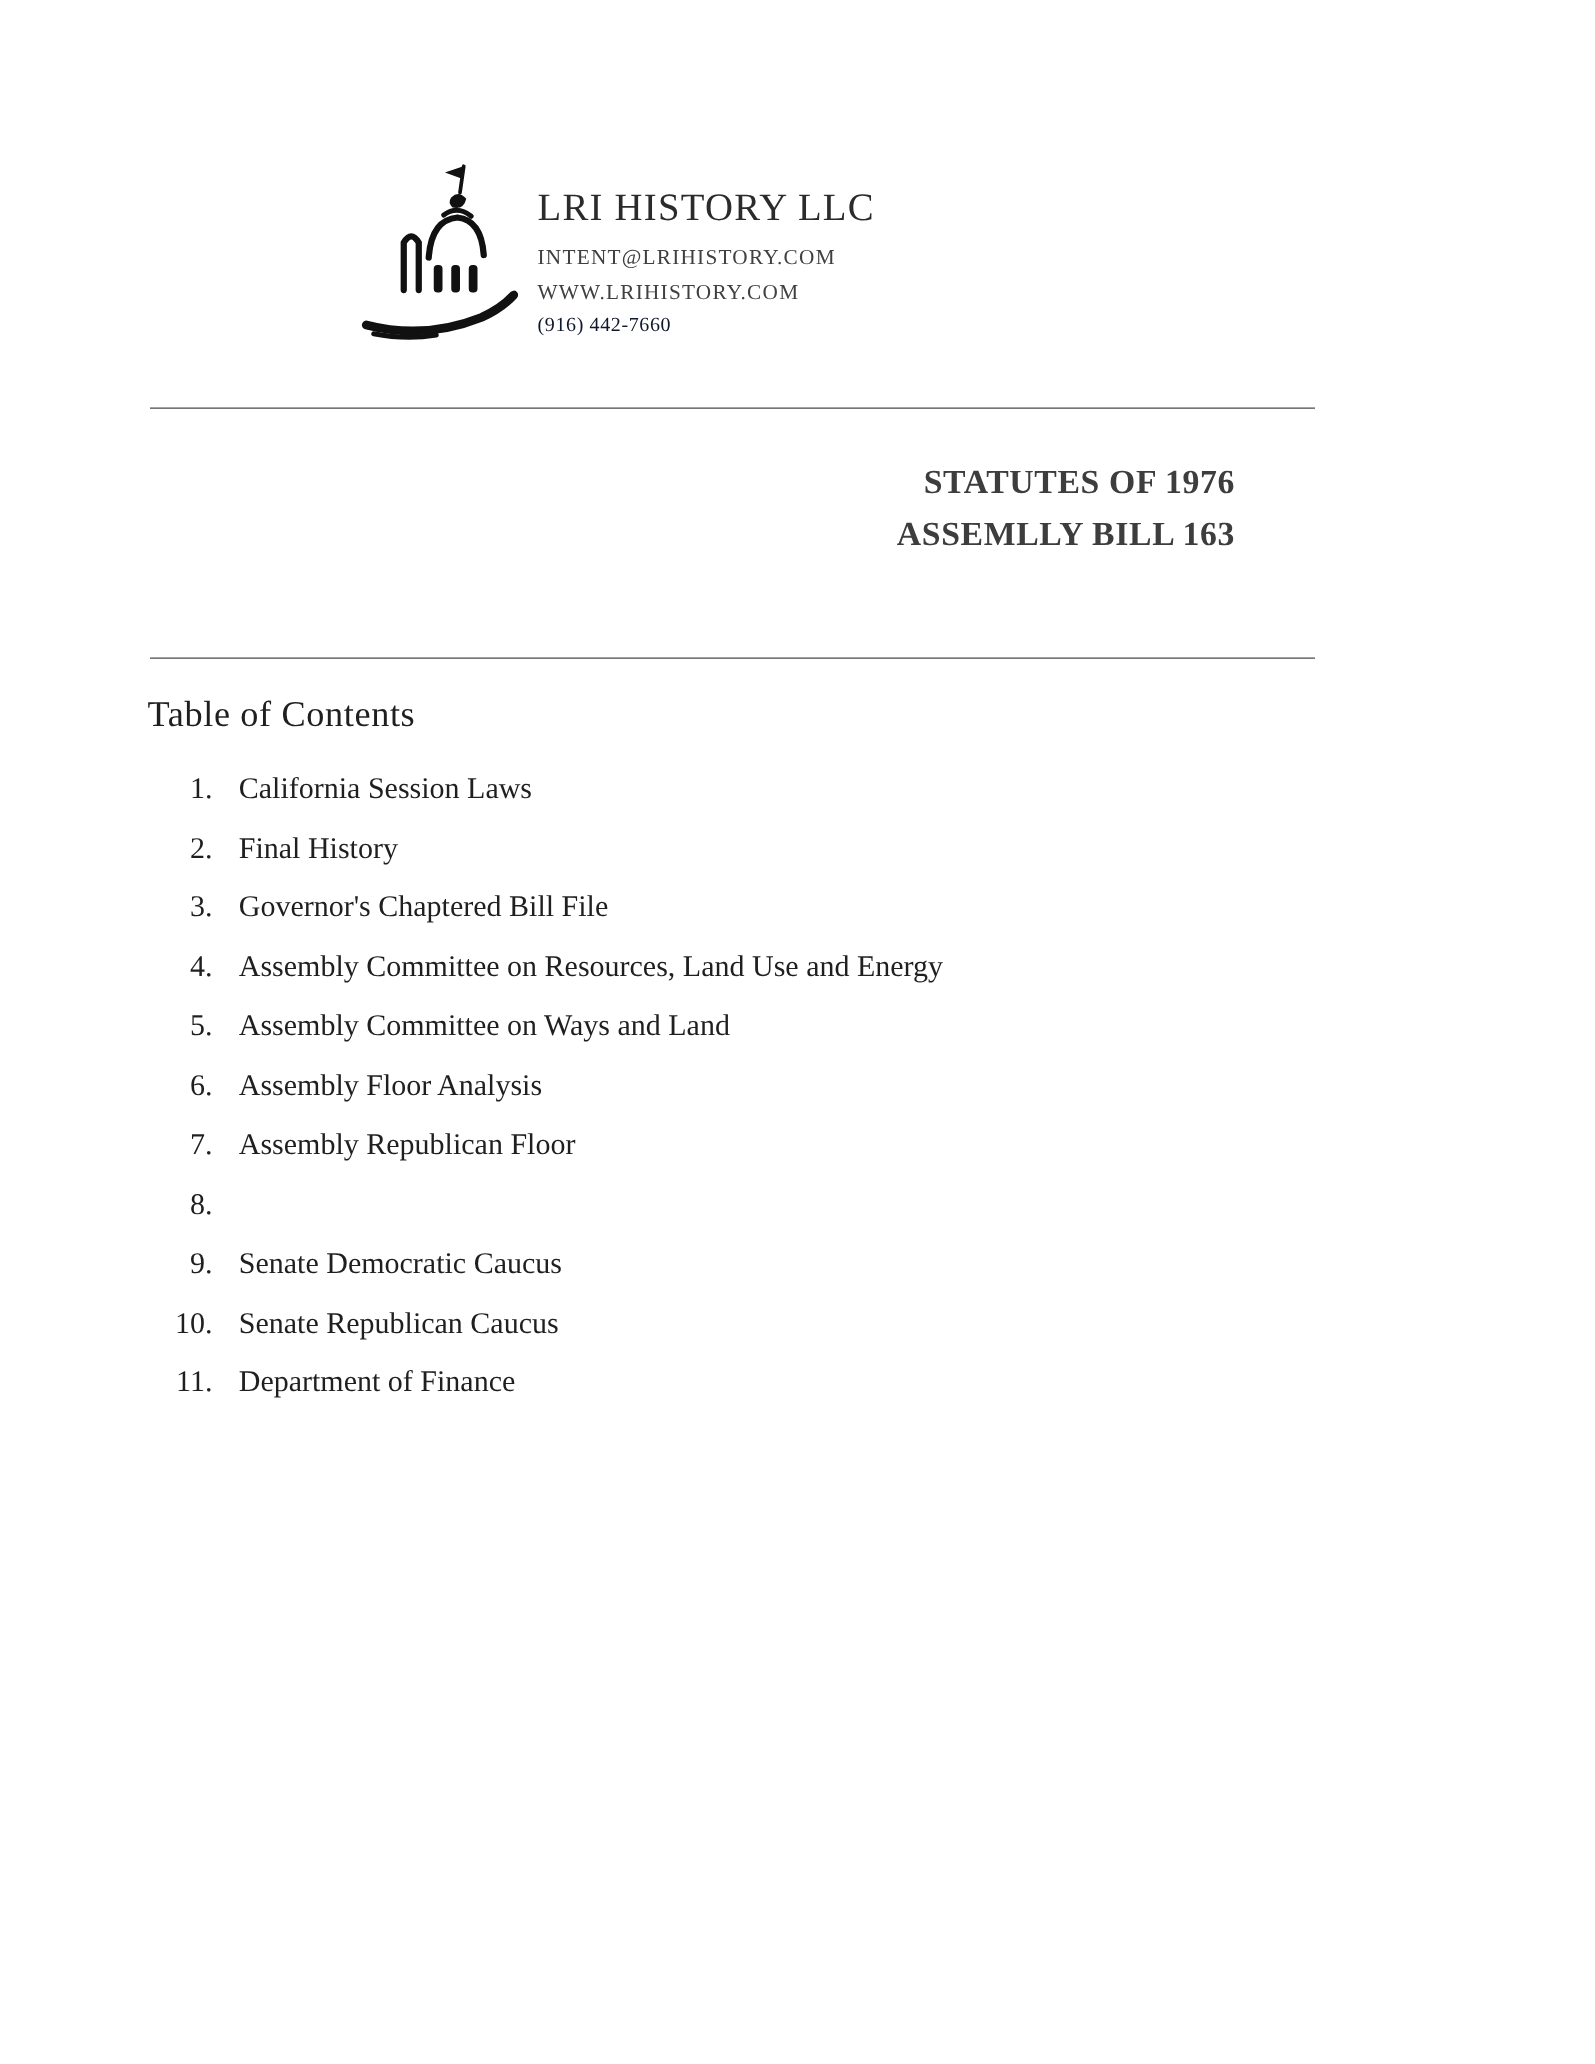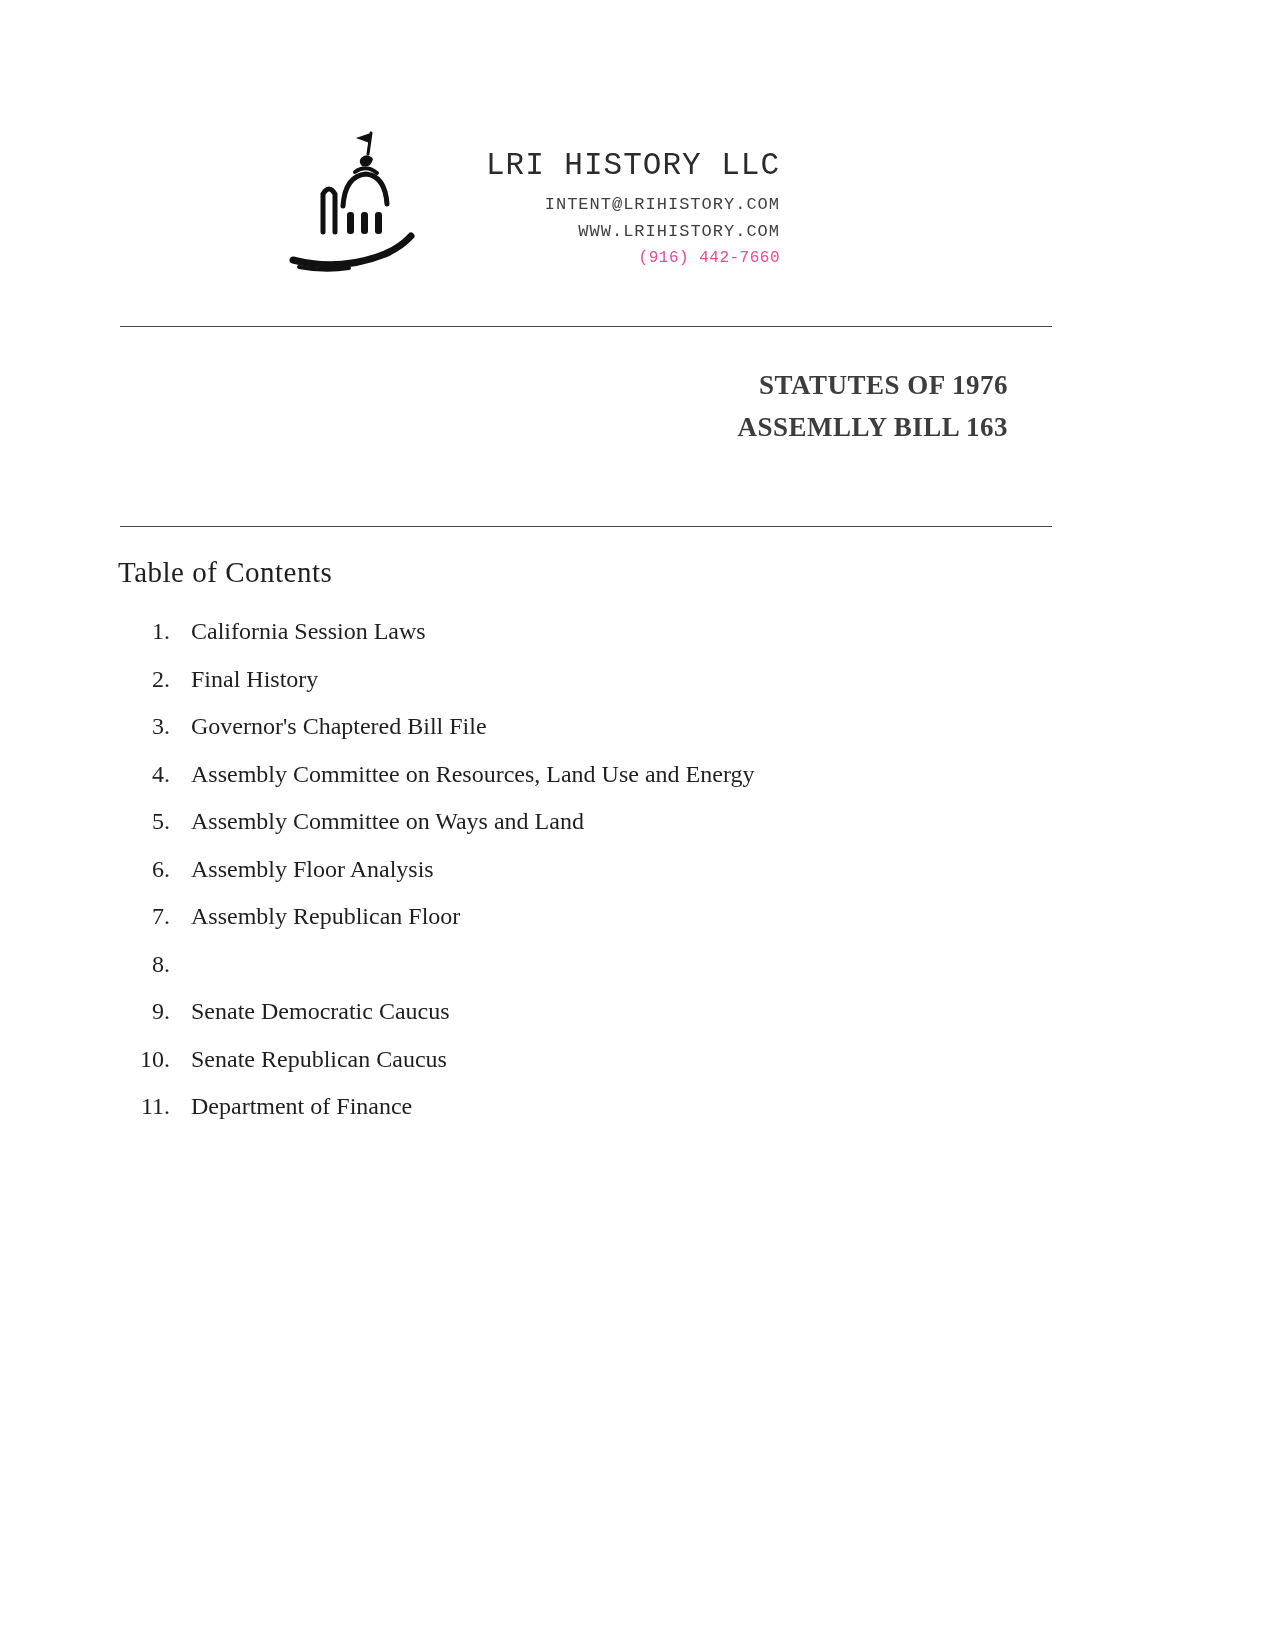--- a/index.html
+++ b/index.html
@@ -20,61 +20,60 @@
   
   .logo-block {
     position: absolute;
     left: 285px;
     top: 120px;
     width: 160px;
     height: 170px;
   }
   .company-block {
     position: absolute;
-    left: 440px;
+    left: 430px;
     top: 148px;
     width: 340px;
-    text-align: right;
-    font-family: Liberation Mono, monospace;
+    text-align: left;
   }
   .company-name {
     font-size: 31px;
     letter-spacing: 1px;
     color: #2b2b2b;
     margin-bottom: 12px;
     white-space: pre;
   }
   .company-line {
     font-size: 17px;
     letter-spacing: 1px;
     color: #404040;
     margin-bottom: 8px;
     white-space: pre;
   }
   .company-phone {
     font-size: 16px;
     letter-spacing: 0.5px;
-    color: #ec4899;
+    color: #0f172a;
     white-space: pre;
   }
 
   .rule {
     position: absolute;
     left: 120px;
     width: 932px;
     height: 0;
     border-top: 1.5px solid #4a4a4a;
   }
   .rule-1 { top: 326px; }
   .rule-2 { top: 526px; }
 
   
   .title-block {
     position: absolute;
-    right: 268px;
+    right: 288px;
     top: 364px;
     text-align: right;
   }
   .title-line {
     font-size: 27px;
     font-weight: bold;
     color: #3d3d3d;
     line-height: 42px;
     white-space: pre;
     letter-spacing: 0.5px;

